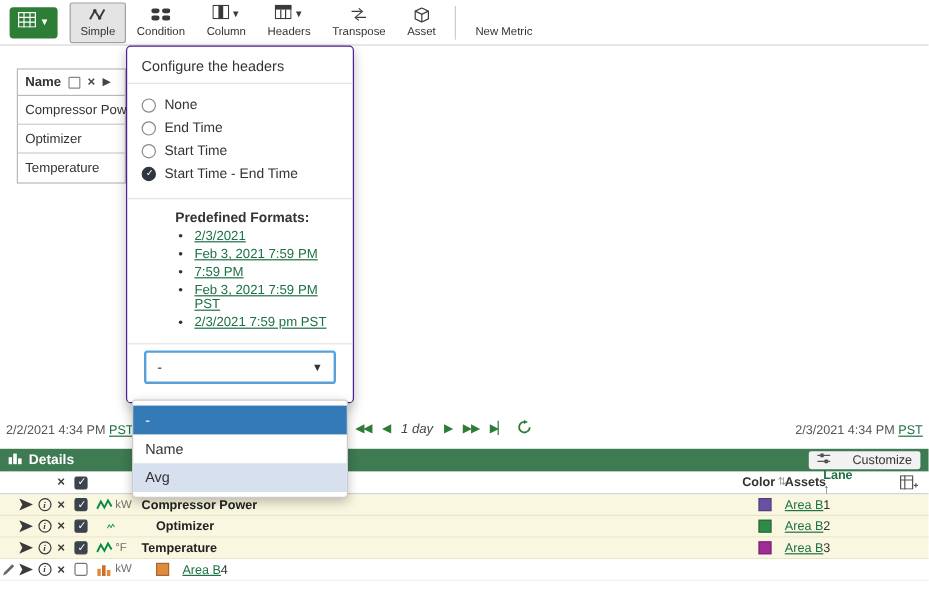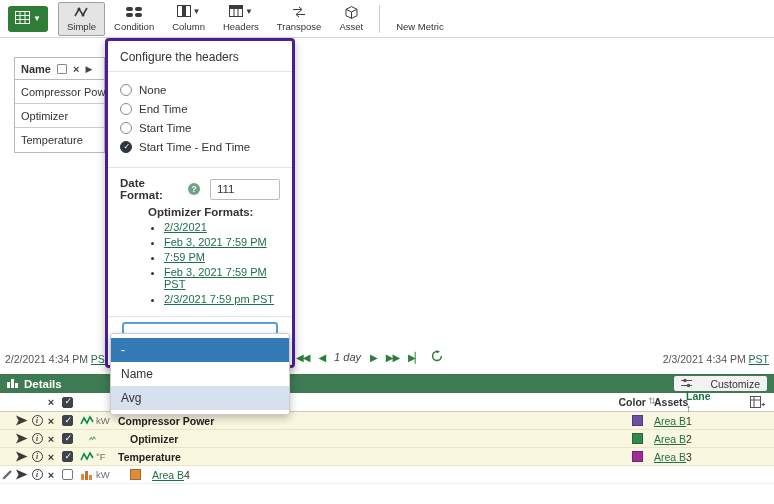--- a/index.html
+++ b/index.html
@@ -28,21 +28,21 @@
                border-bottom:1px solid #b9b9b9; font-weight:bold; white-space:nowrap; }
   .lt-box { width:10px; height:10px; border:1px solid #888; border-radius:1px; background:#fff; flex:0 0 auto; }
   .lt-x { font-weight:bold; color:#444; font-size:11px; }
   .lt-tri { font-size:9px; color:#444; }
   .lt-row { height:24px; display:flex; align-items:center; padding:0 6px;
             border-bottom:1px solid #ccc; white-space:nowrap; overflow:visible; }
   .lt-row:last-child { border-bottom:none; }
 
   
   .popover { position:absolute; left:105px; top:38px; width:190px; background:#fff;
-             border:3px solid #4c1d95; border-radius:4px; box-shadow:0 4px 10px rgba(0,0,0,.25);
+             border:1px solid #4c1d95; border-radius:4px; box-shadow:0 4px 10px rgba(0,0,0,.25);
              z-index:10; font-size:11.5px; }
   .pop-title { padding:9px 12px 7px; font-size:12px; color:#333; }
   .pop-sec { padding:5px 12px 7px; border-top:1px solid #e4e4e4; }
   .radio-row { display:flex; align-items:center; gap:7px; margin:7px 0; cursor:pointer; }
   .radio { width:12px; height:12px; border:1px solid #8a8a8a; border-radius:50%; background:#fff;
            flex:0 0 auto; position:relative; }
   .radio.sel { background:#2f3640; border-color:#2f3640; }
   .radio.sel::after { content:"✓"; position:absolute; left:2.5px; top:-0.5px; color:#fff; font-size:8px; }
   .df-row { display:flex; align-items:center; gap:6px; margin:4px 0 4px; }
   .df-label { font-weight:bold; }
@@ -248,26 +248,21 @@
         <span class="radio"></span>
         <span>Start Time</span>
       </div>
       <div class="radio-row">
         <span class="radio sel"></span>
         <span>Start Time - End Time</span>
       </div>
     </div>
 
     <div class="pop-sec">
-      <div class="df-row">
-        <span class="df-label">Date Format:</span>
-        <span class="help">?</span>
-        <input class="df-input" type="text" value="111" style="">
-      </div>
-      <div class="pf-label">Optimizer Formats:</div>
+      <div class="pf-label">Predefined Formats:</div>
       <ul class="pf-list">
         <li><a class="grn">2/3/2021</a></li>
         <li><a class="grn">Feb 3, 2021 7:59 PM</a></li>
         <li><a class="grn">7:59 PM</a></li>
         <li><a class="grn">Feb 3, 2021 7:59 PM PST</a></li>
         <li><a class="grn">2/3/2021 7:59 pm PST</a></li>
       </ul>
     </div>
 
     <div class="pop-sec">

